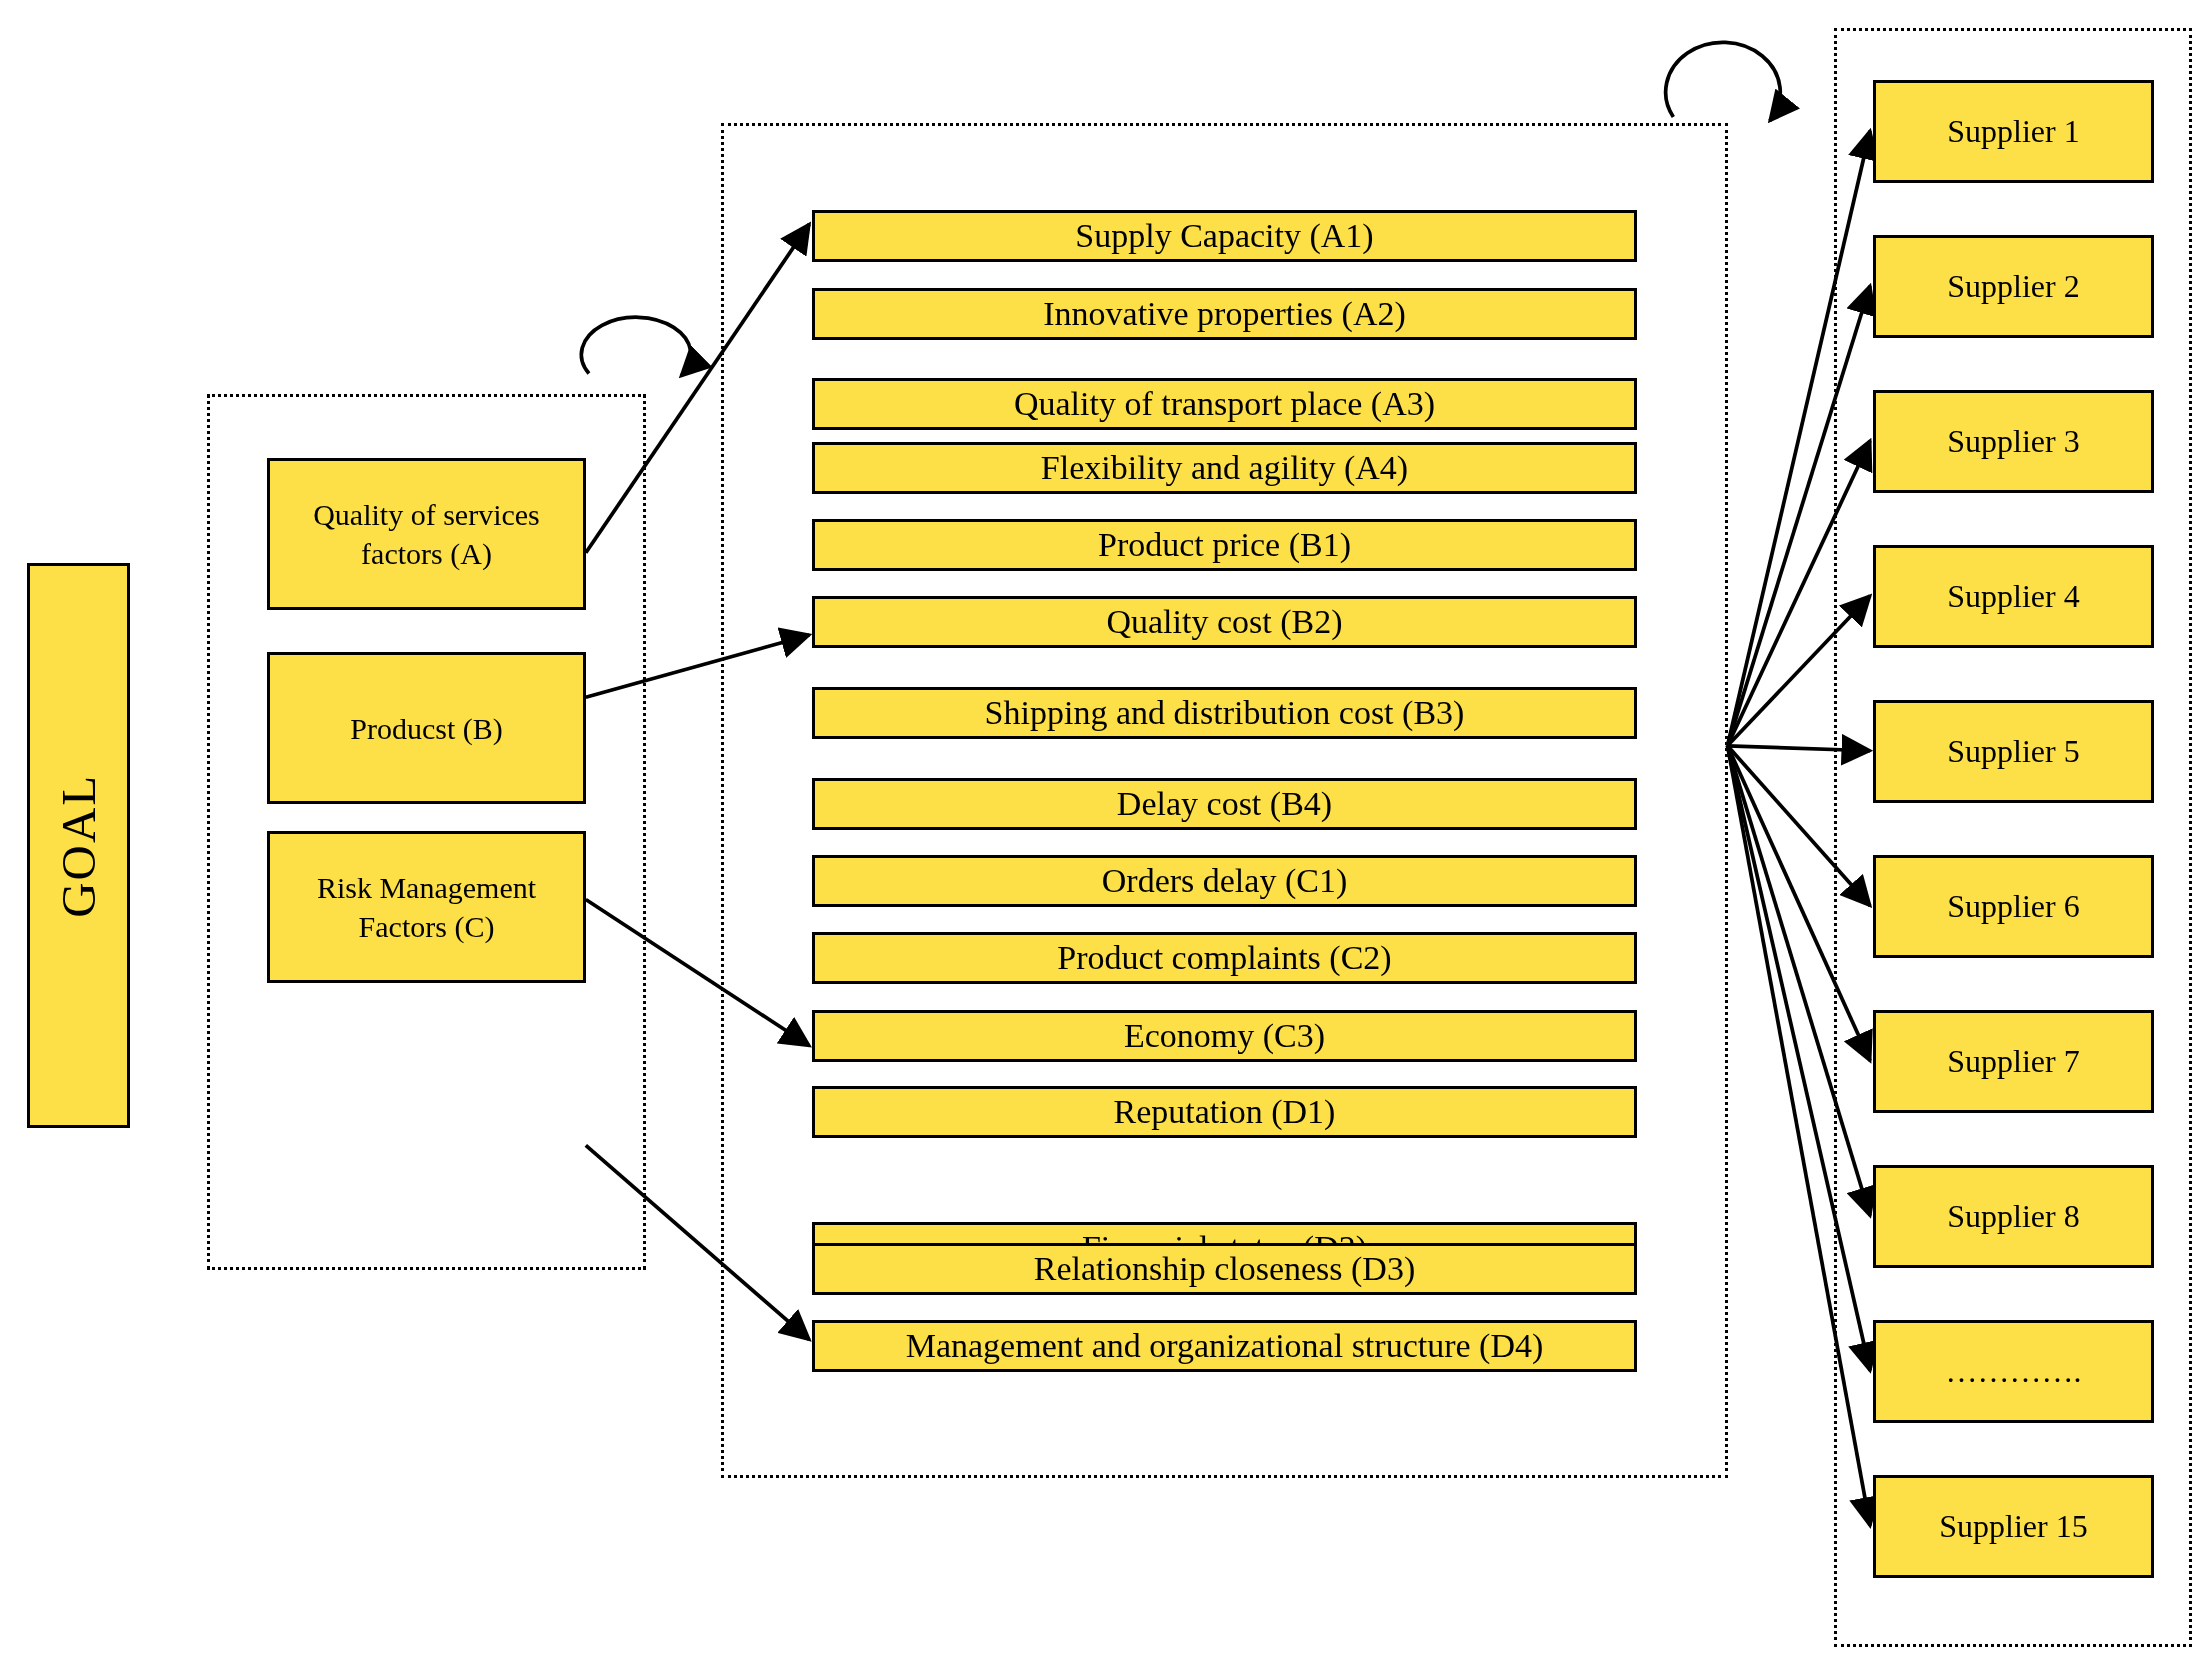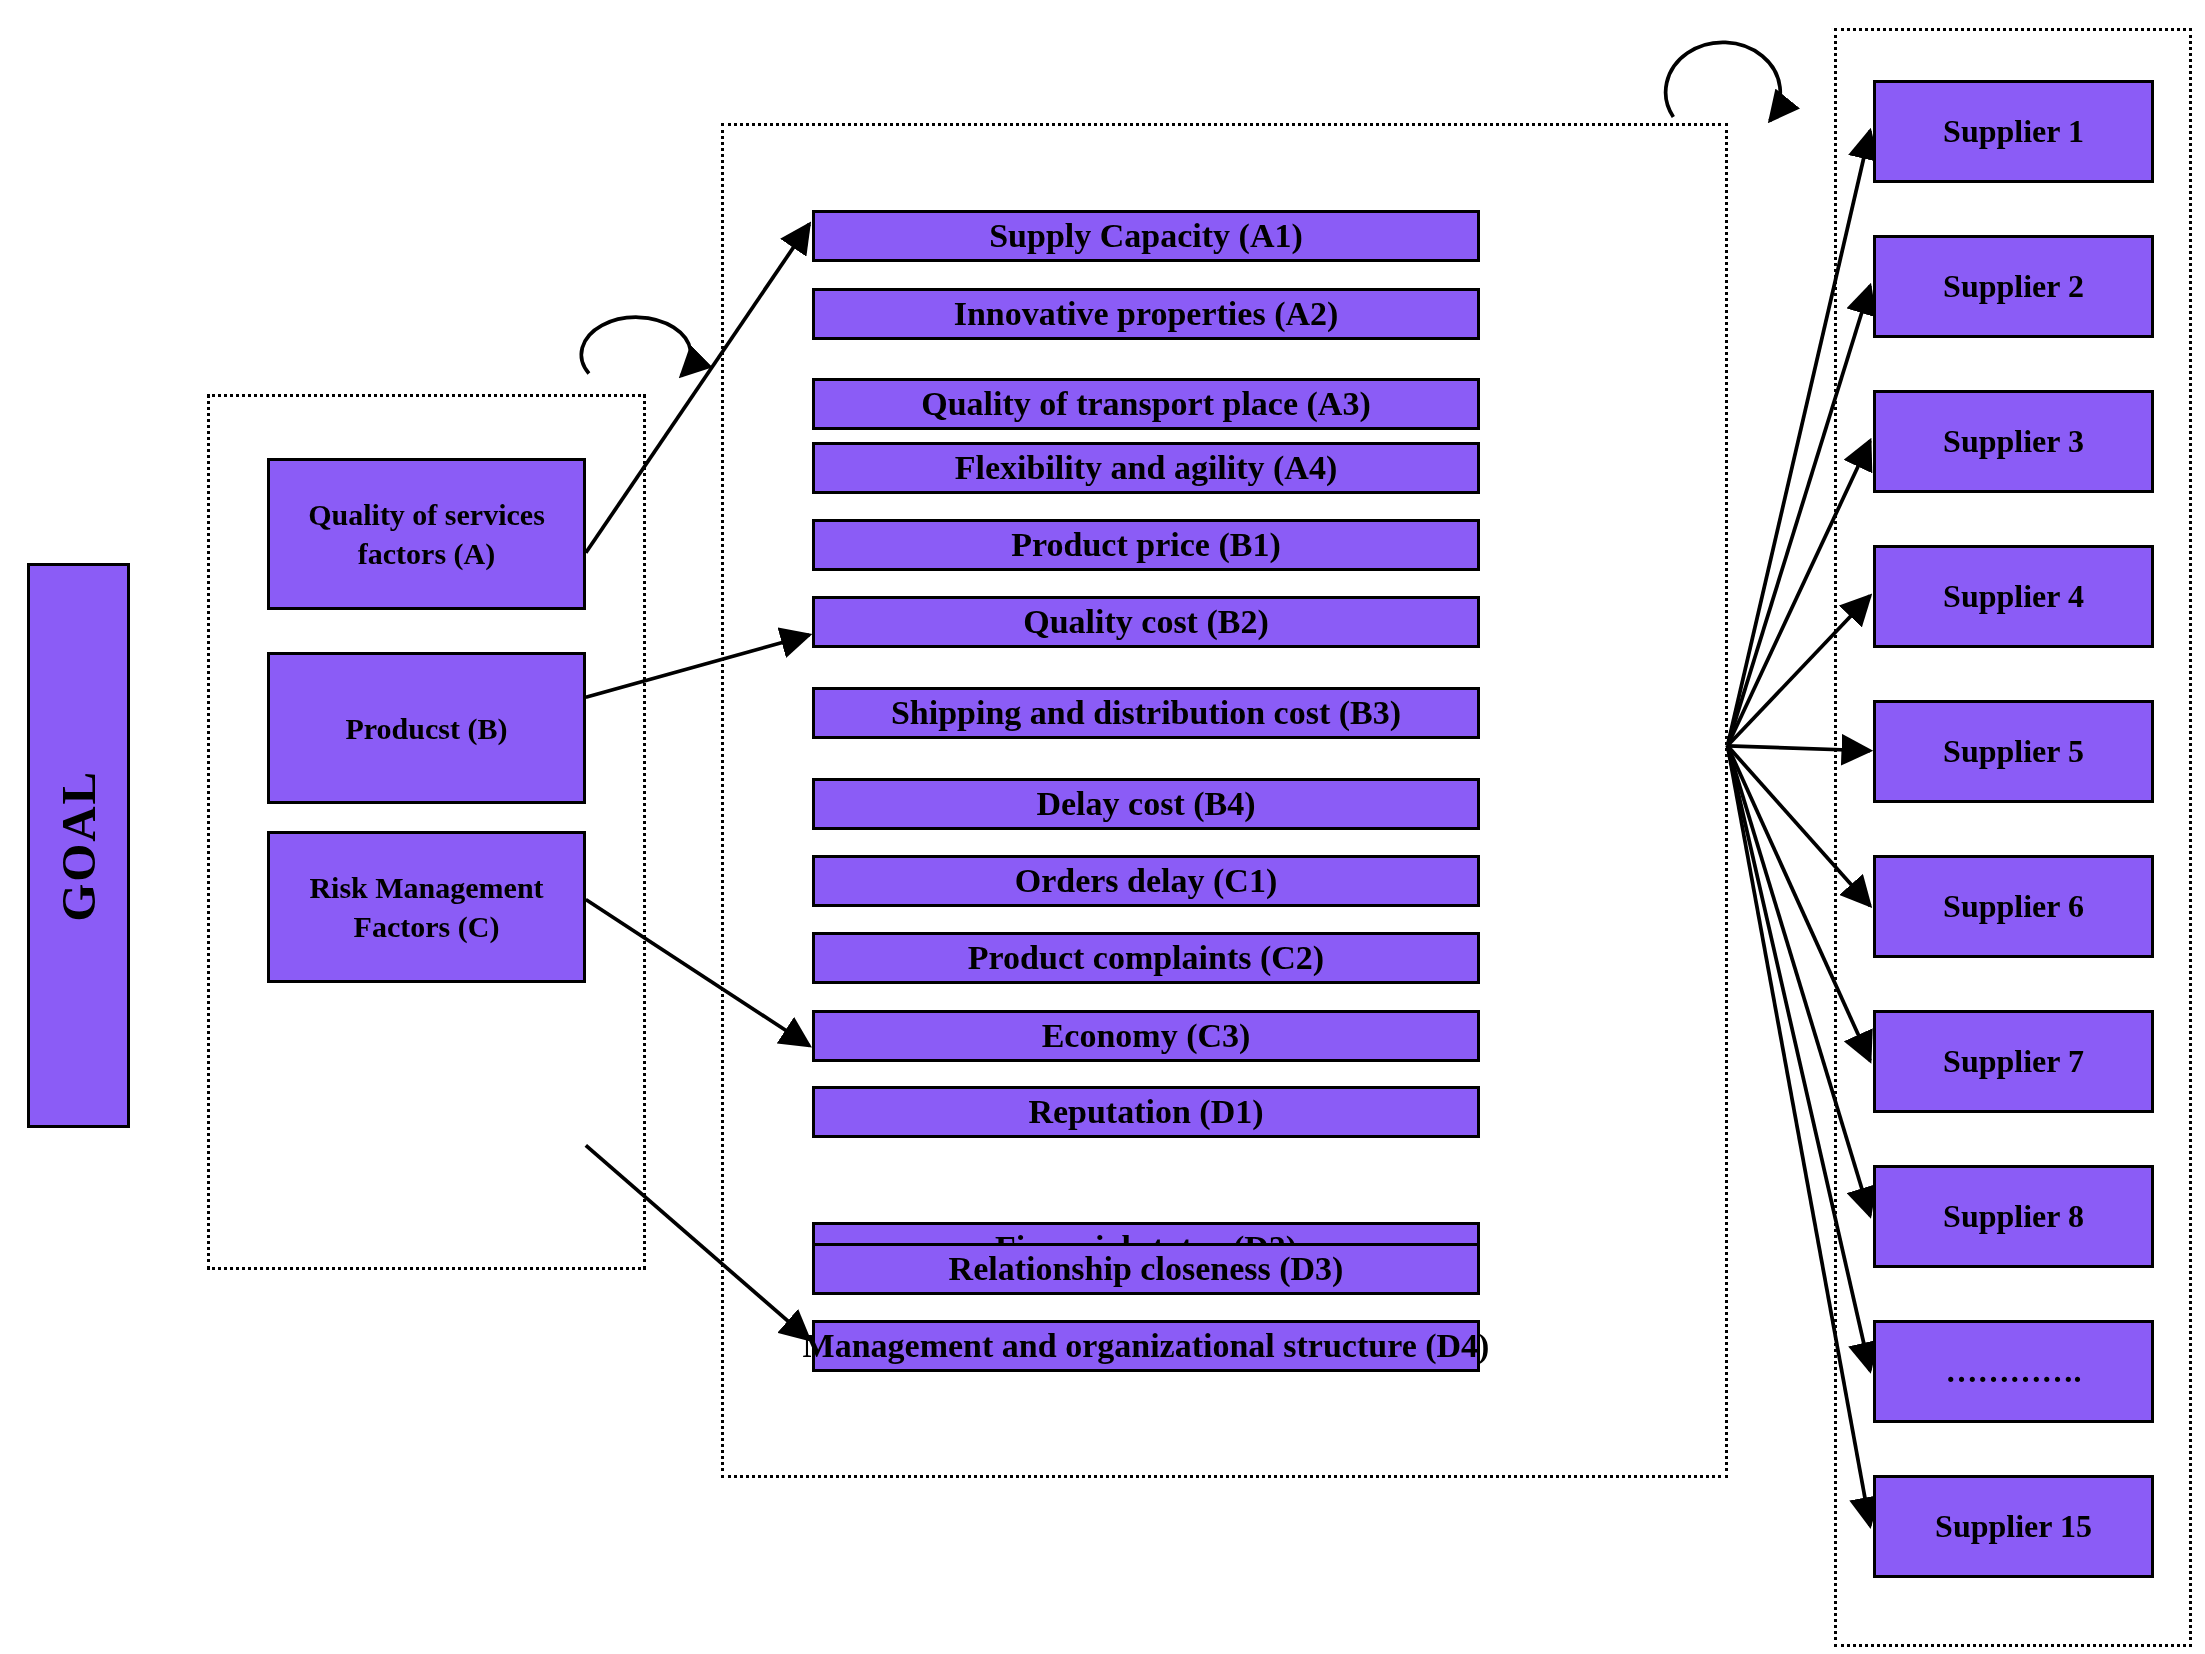--- a/index.html
+++ b/index.html
@@ -15,36 +15,35 @@
   .cluster{
     position:absolute;
     border:3.1px dotted #000;
     box-sizing:border-box;
     background:transparent;
   }
   .box{
     position:absolute;
     border:3.7px solid #000;
     box-sizing:border-box;
-    background:#8b5cf6;
+    background:#fde047;
     display:flex;align-items:center;justify-content:center;
     text-align:center;
     line-height:1.3;
-    font-weight:bold;
   }
   .goal-box{left:27px;top:563px;width:103px;height:565px;}
   .goal-text{
     display:inline-block;
     transform:rotate(-90deg);
     font-size:49px;
     letter-spacing:1.9px;
     white-space:nowrap;
   }
   .factor{left:267px;width:319px;height:152px;font-size:30px;padding:0 18.7px;}
-  .crit{left:812px;width:668px;height:52px;font-size:34px;white-space:nowrap;text-align:center;}
+  .crit{left:812px;width:825px;height:52px;font-size:34px;white-space:nowrap;text-align:center;}
   .supp{left:1873px;width:281px;height:103px;font-size:32px;white-space:nowrap;}
   #factors-cluster{left:207px;top:394px;width:439px;height:876px;}
   #criteria-cluster{left:721px;top:123px;width:1007px;height:1355px;}
   #suppliers-cluster{left:1834px;top:28px;width:358px;height:1619px;}
 </style>
 </head>
 <body>
 
 <div id="canvas">
 

